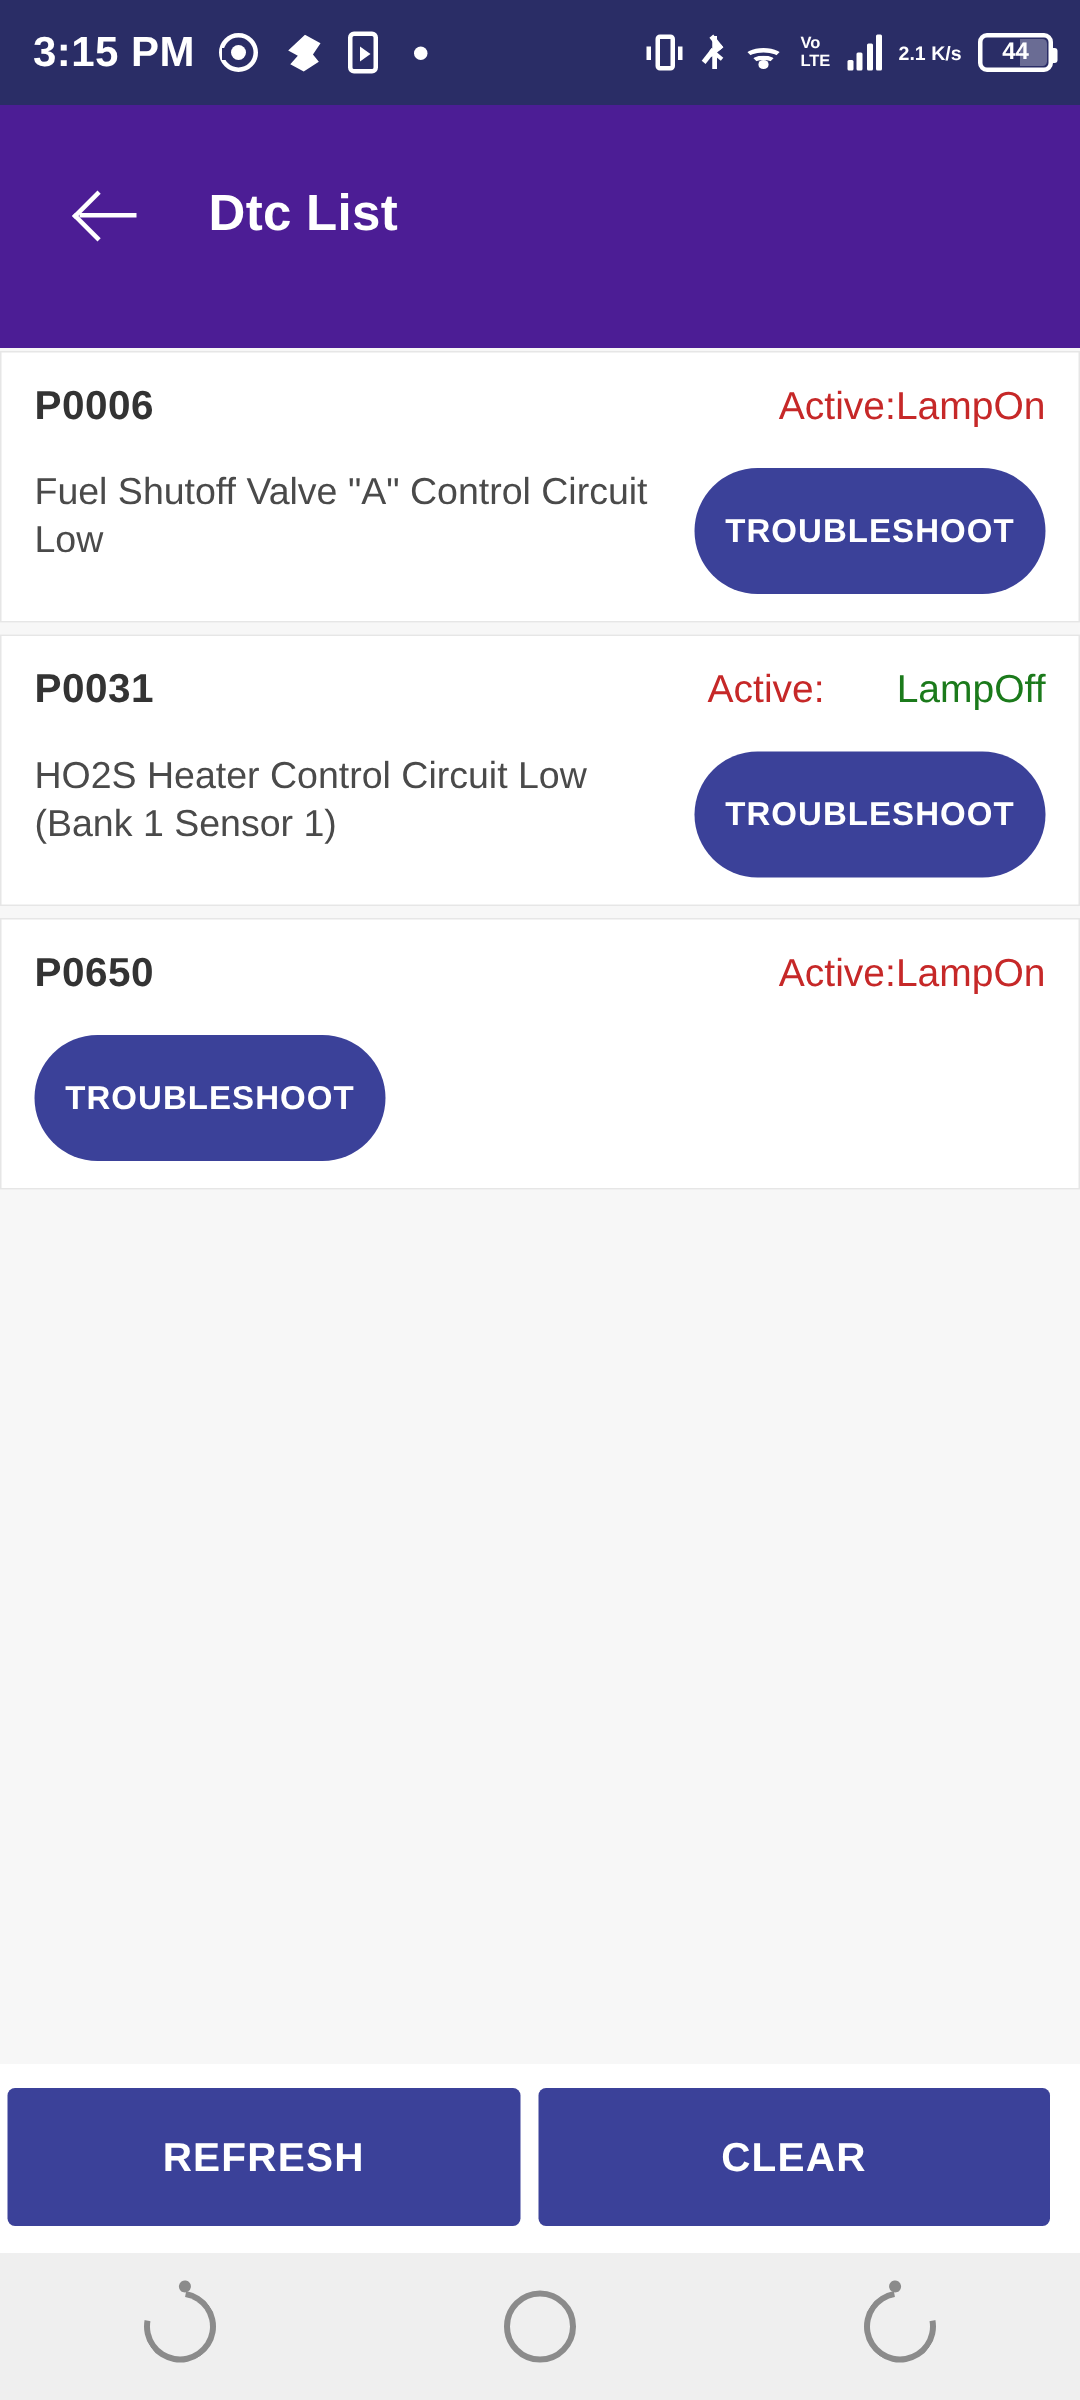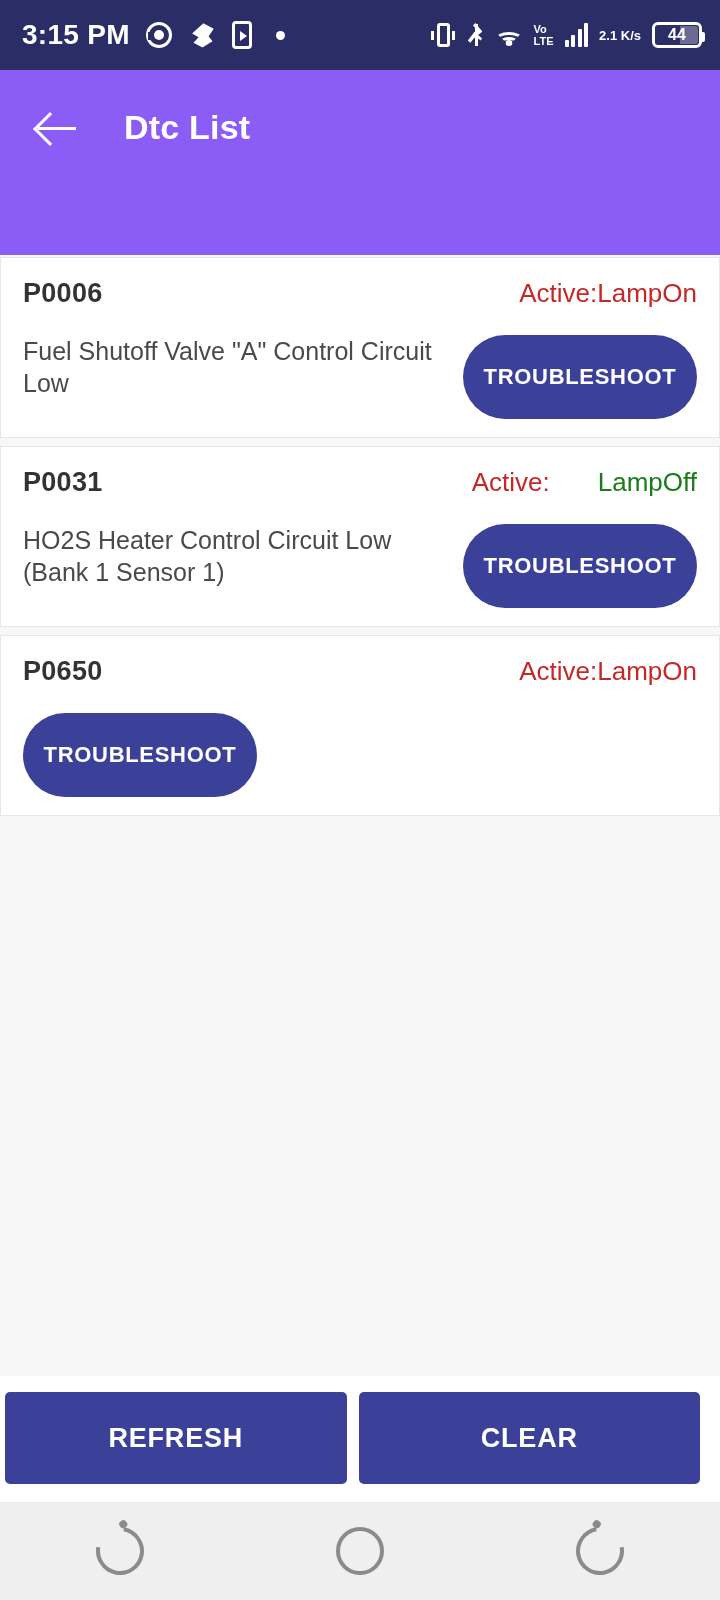--- a/index.html
+++ b/index.html
@@ -71,21 +71,21 @@
 
   .ic-batt { width:50px; height:26px; border:3px solid #fff; border-radius:6px;
       position:relative; display:flex; align-items:center; justify-content:center; }
   .ic-batt::after { content:""; position:absolute; right:-6px; top:7px; width:4px; height:10px;
       background:#fff; border-radius:0 2px 2px 0; }
   .ic-batt .fill { position:absolute; right:1px; top:1px; bottom:1px; width:42%;
       background:rgba(255,255,255,0.30); border-radius:0 3px 3px 0; }
   .ic-batt .lvl { font-size:16px; font-weight:700; position:relative; z-index:2; }
 
   
-  .appbar { background:#8b5cf6; flex:0 0 auto; padding:0; height:185px; position:relative; }
+  .appbar { background:#4c1d95; flex:0 0 auto; padding:15px; height:162px; position:relative; }
   .appbar-top { display:flex; align-items:center; height:115px; padding-left:30px; }
   .back-arrow { width:56px; height:56px; position:relative; cursor:pointer; flex:0 0 auto; }
   .back-arrow::before { content:""; position:absolute; left:8px; top:27px; width:38px; height:3px; background:#fff; }
   .back-arrow::after { content:""; position:absolute; left:8px; top:17px; width:21px; height:21px;
       border-left:3px solid #fff; border-bottom:3px solid #fff; transform:rotate(45deg); }
   .appbar-title { color:#fff; font-size:34px; font-weight:600; margin-left:38px; letter-spacing:0.2px; }
   .tabbar { display:flex; align-items:flex-start; justify-content:center; height:70px; }
   .tab { color:#fff; font-size:26px; font-weight:600; letter-spacing:0.6px; padding:6px 22px; cursor:pointer; }
 
   

